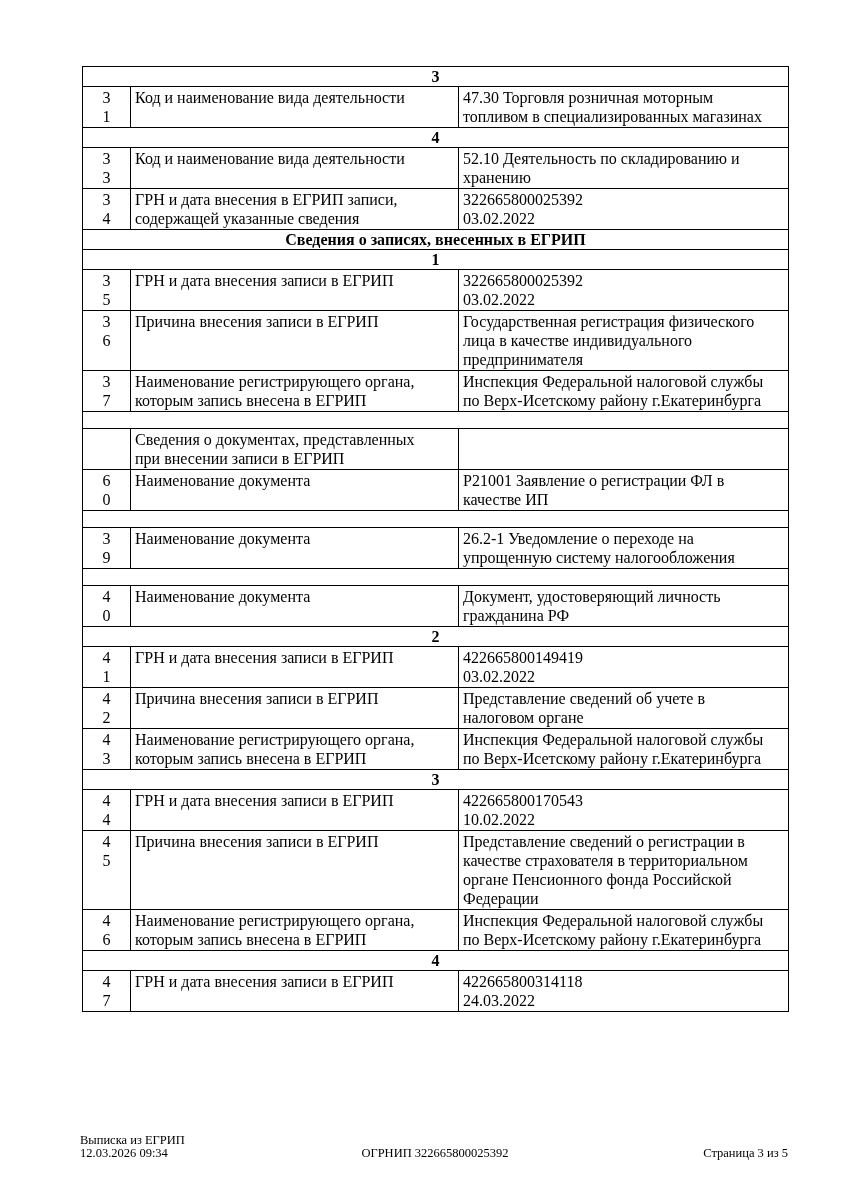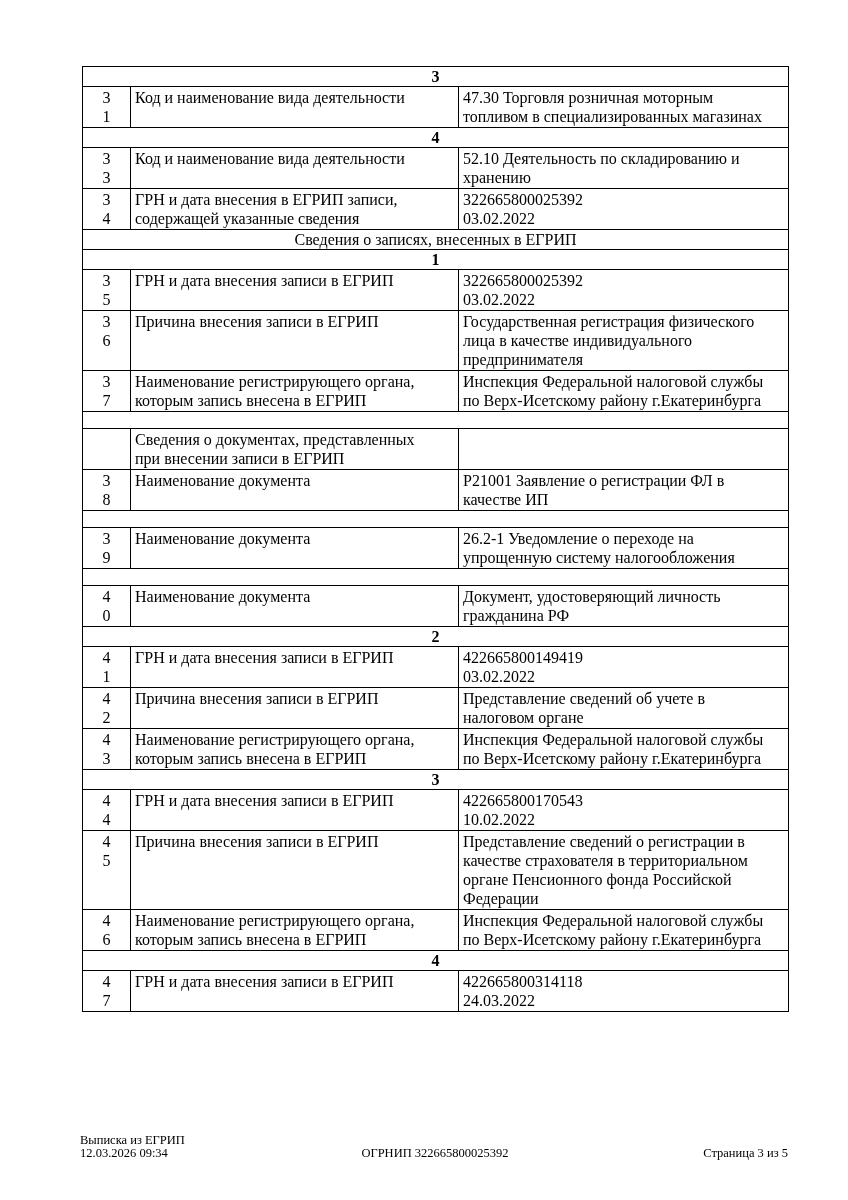--- a/index.html
+++ b/index.html
@@ -22,21 +22,21 @@
     word-wrap:break-word;
   }
   td.cell-num   { text-align:center; padding:1px 16px; }
   td.cell-label { padding:1px 4px 1px 4px; white-space:pre-line;margin-top:36px; }
   td.cell-value { padding:1px 2px 1px 4px; white-space:pre-line; }
   td.cell-section {
     text-align:center; font-weight:bold; padding:0;
     font-size:16px; line-height:19px;
   }
   td.cell-title {
-    text-align:center; font-weight:normal; padding:0;
+    text-align:center; font-weight:bold; padding:0;
     font-size:16px; line-height:19px;
   }
   td.cell-spacer { height:17px; }
 
   .footer-left {
     position:absolute; left:80px; top:1134px;
     font-size:12.5px; line-height:13px;
   }
   .footer-center {
     position:absolute; left:82px; top:1147px; width:706px;
@@ -113,21 +113,21 @@
         <tr>
           <td class="cell-spacer" colspan="3"></td>
         </tr>
         <tr>
           <td class="cell-num"></td>
           <td class="cell-label">Сведения о документах, представленных
 при внесении записи в ЕГРИП</td>
           <td class="cell-value"></td>
         </tr>
         <tr>
-          <td class="cell-num">38</td>
+          <td class="cell-num">60</td>
           <td class="cell-label">Наименование документа</td>
           <td class="cell-value">Р21001 Заявление о регистрации ФЛ в
 качестве ИП</td>
         </tr>
         <tr>
           <td class="cell-spacer" colspan="3"></td>
         </tr>
         <tr>
           <td class="cell-num">39</td>
           <td class="cell-label">Наименование документа</td>

